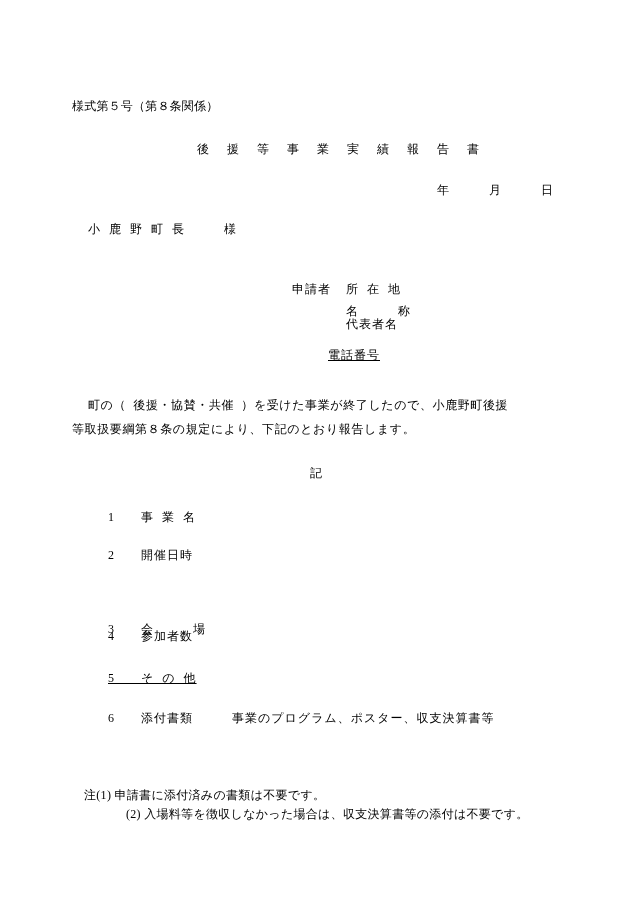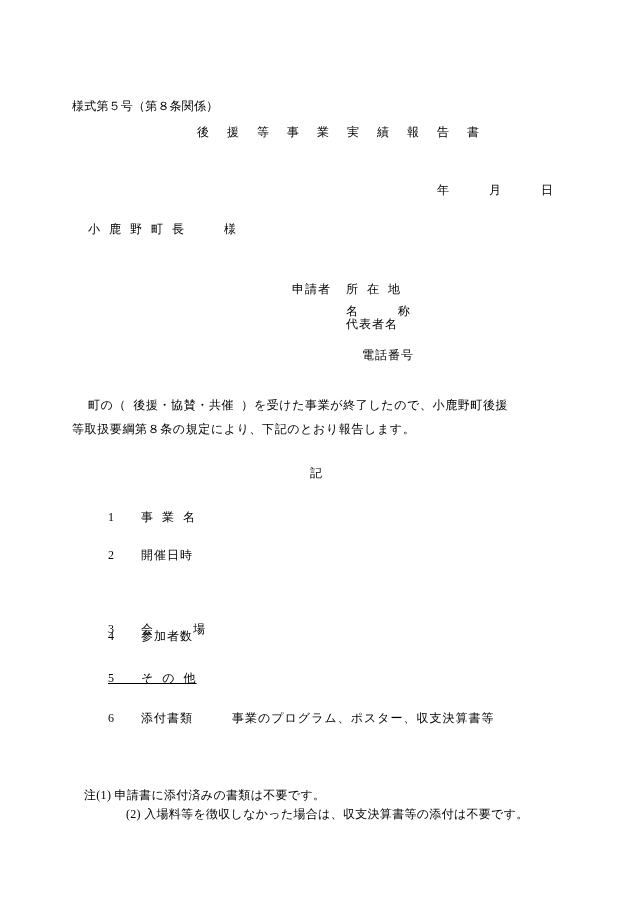--- a/index.html
+++ b/index.html
@@ -28,29 +28,29 @@
     padding: 8px;
   }
   .line {
     position: absolute;
     white-space: pre;
     font-size: 12px;
     line-height: 16px;
     letter-spacing: 0.2px;
   }
   .form-no      { left: 72px;  top: 98px;  }
-  .doc-title    { left: 197px; top: 124px; letter-spacing: 3px; }
+  .doc-title    { left: 197px; top: 141px; letter-spacing: 3px; }
   .date-line    { left: 437px; top: 182px; letter-spacing: 1px; }
   .addressee    { left: 88px;  top: 221px; letter-spacing: 1px; }
 
   .applicant-label { left: 292px; top: 281px; letter-spacing: 1px; }
   .app-f1 { left: 346px; top: 281px; letter-spacing: 1px; }
   .app-f2 { left: 346px; top: 303px; letter-spacing: 1px; }
   .app-f3 { left: 346px; top: 316px; letter-spacing: 1px; }
-  .app-f4 { left: 362px; top: 347px; letter-spacing: 1px; }
+  .app-f4 { left: 328px; top: 347px; letter-spacing: 1px; text-decoration: underline; }
 
   .body-p1 { left: 88px; top: 397px; letter-spacing: 0.6px; }
   .body-p2 { left: 72px; top: 421px; letter-spacing: 0.6px; }
 
   .ki { left: 310px; top: 465px; }
 
   .item { letter-spacing: 1px; }
   .item-1 { left: 108px; top: 509px; }
   .item-2 { left: 108px; top: 547px; }
   .item-3 { left: 108px; top: 586px; margin-top: 35px; }

